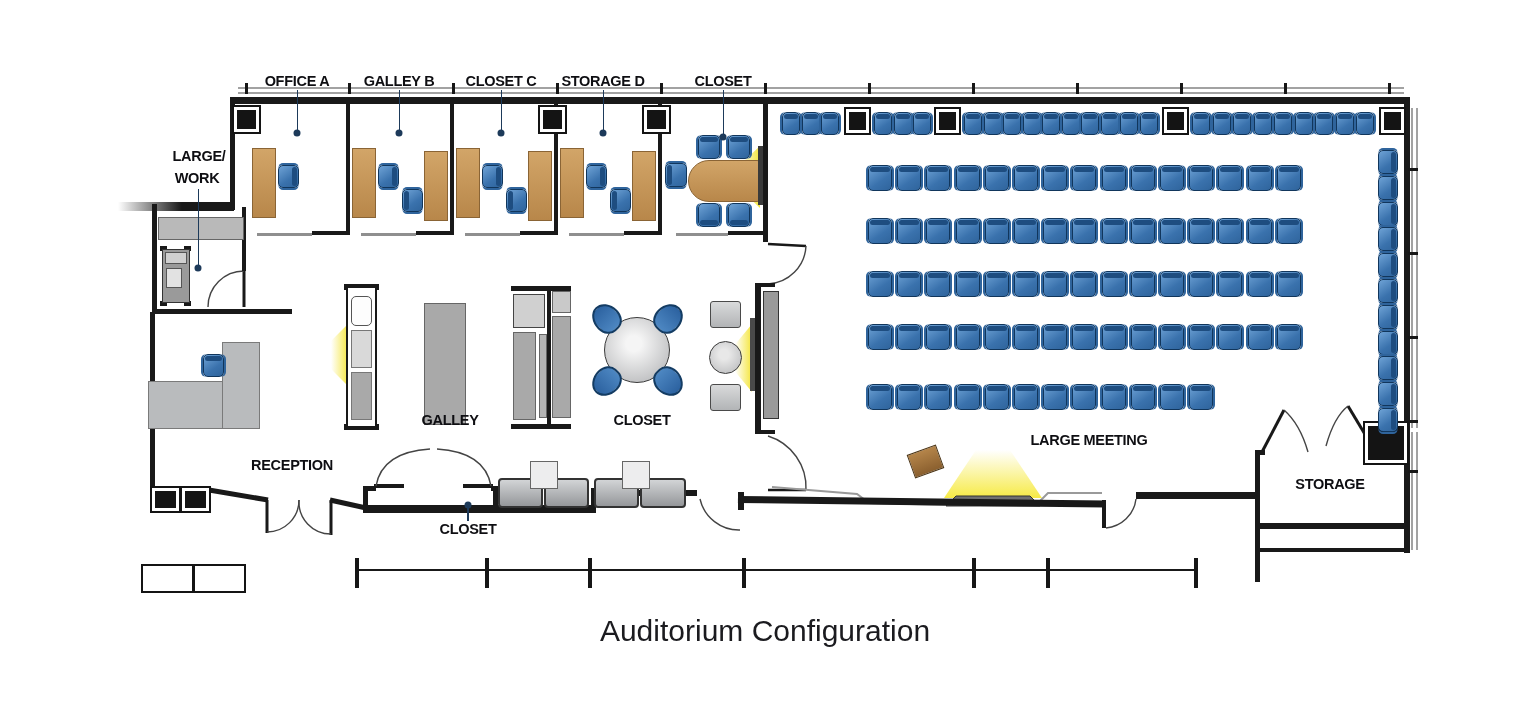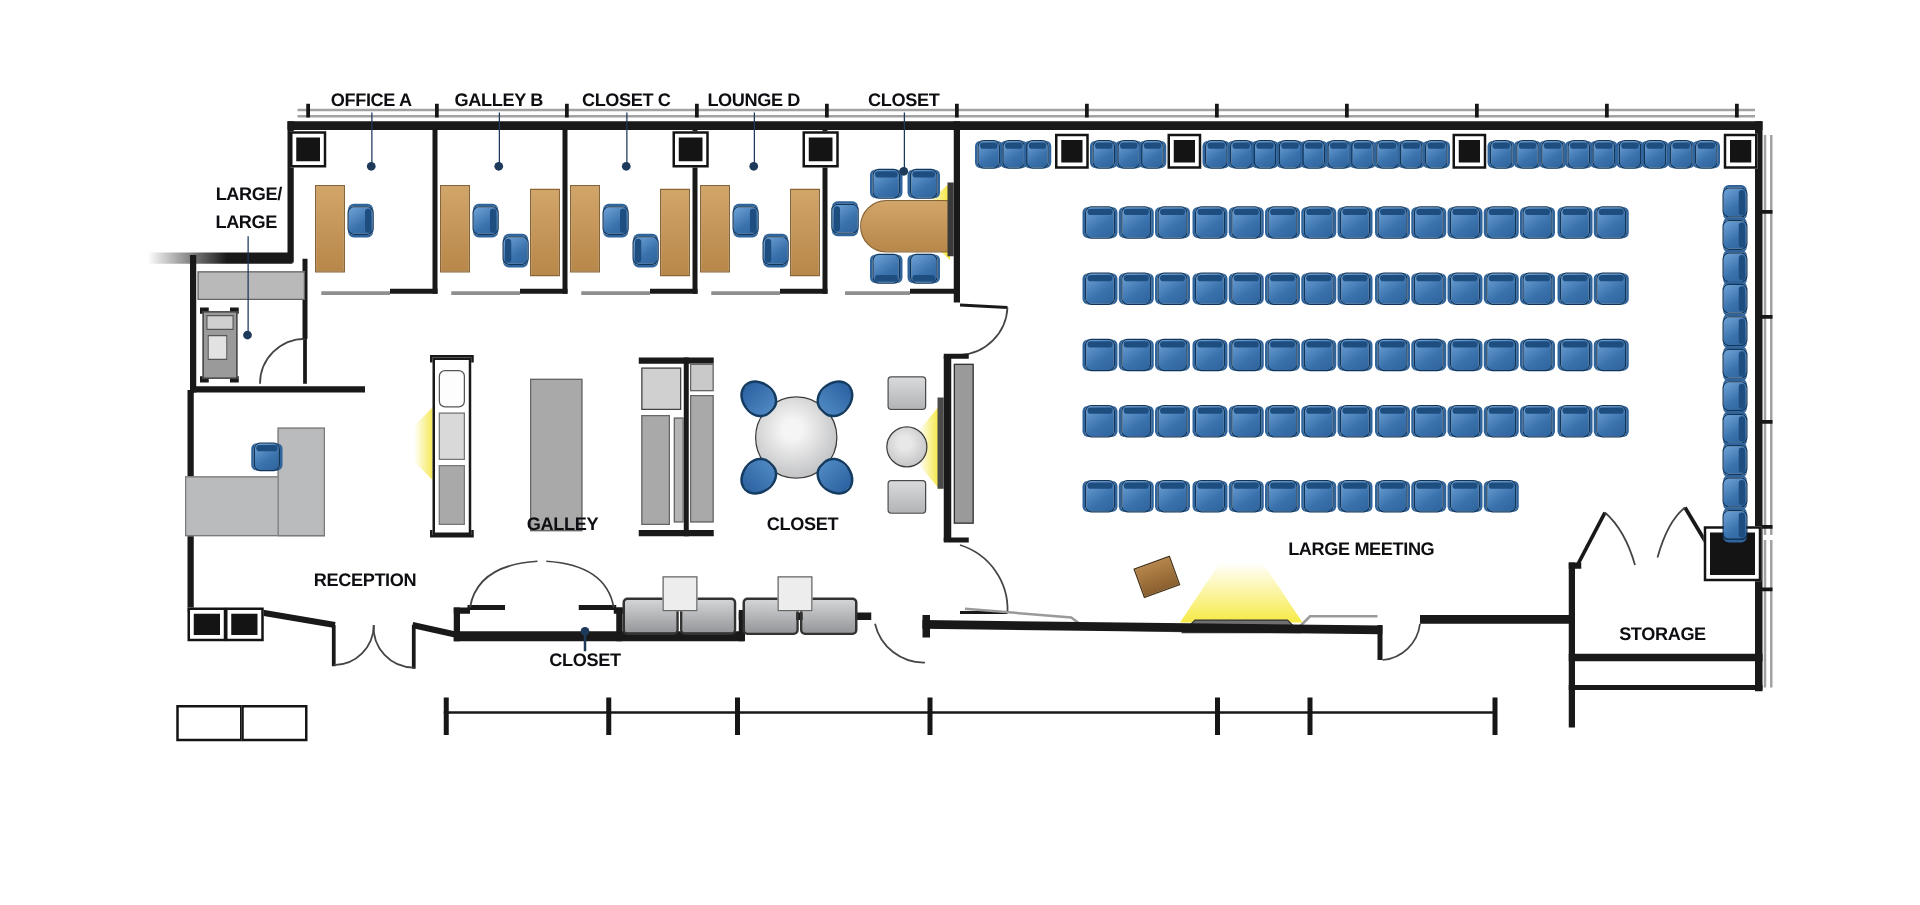--- a/index.html
+++ b/index.html
@@ -204,50 +204,51 @@
   <div class="bench" style="left:594px;top:478px;width:45px;height:30px"></div>
   <div class="bench" style="left:640px;top:478px;width:46px;height:30px"></div>
   <div class="btable" style="left:530px;top:461px;width:28px;height:28px"></div>
   <div class="btable" style="left:622px;top:461px;width:28px;height:28px"></div>
 
   <div class="desk" style="left:910px;top:449px;width:31px;height:25px;transform:rotate(-20deg);background:linear-gradient(#b5854a,#8a5f2e);border:1.5px solid #4a3314;z-index:4"></div>
 
   <div class="label" style="left:297px;top:73px">OFFICE A</div>
   <div class="label" style="left:399px;top:73px">GALLEY B</div>
   <div class="label" style="left:501px;top:73px">CLOSET C</div>
-  <div class="label" style="left:603px;top:73px">LOUNGE D</div>
+  <div class="label" style="left:603px;top:73px">STORAGE D</div>
   <div class="label" style="left:723px;top:73px">CLOSET</div>
   <div class="label" style="left:199px;top:148px">LARGE/</div>
-  <div class="label" style="left:197px;top:170px">LARGE</div>
+  <div class="label" style="left:197px;top:170px">WORK</div>
   <div class="label" style="left:292px;top:457px">RECEPTION</div>
   <div class="label" style="left:450px;top:412px">GALLEY</div>
   <div class="label" style="left:642px;top:412px">CLOSET</div>
   <div class="label" style="left:468px;top:521px">CLOSET</div>
   <div class="label" style="left:1089px;top:432px">LARGE MEETING</div>
-  <div class="label" style="left:1330px;top:500px">STORAGE</div>
+  <div class="label" style="left:1330px;top:476px">STORAGE</div>
 
   <div class="leader" style="left:296.5px;top:90px;height:41px"></div>
   <div class="leader" style="left:398.5px;top:90px;height:41px"></div>
   <div class="leader" style="left:500.5px;top:90px;height:41px"></div>
   <div class="leader" style="left:602.5px;top:90px;height:41px"></div>
   <div class="leader" style="left:722.5px;top:90px;height:45px"></div>
   <div class="leader" style="left:197.5px;top:189px;height:77px"></div>
   <div class="leader" style="left:467px;top:507px;height:14px"></div>
   <div class="dot" style="left:297px;top:133px"></div>
   <div class="dot" style="left:399px;top:133px"></div>
   <div class="dot" style="left:501px;top:133px"></div>
   <div class="dot" style="left:603px;top:133px"></div>
   <div class="dot" style="left:723px;top:137px"></div>
   <div class="dot" style="left:198px;top:268px"></div>
   <div class="dot" style="left:467.5px;top:505px"></div>
 
   <div class="colbox hollow" style="left:141px;top:564px;width:53px;height:29px"></div>
   <div class="colbox hollow" style="left:193px;top:564px;width:53px;height:29px"></div>
   <div class="wall" style="left:355px;top:569px;width:841px;height:2px"></div>
 
+  <div id="title">Auditorium Configuration</div>
 <div class="chair down" style="left: 782px; top: 112px; width: 18px; height: 23px;"></div>
     <div class="chair down" style="left: 801.5px; top: 112px; width: 18px; height: 23px;"></div>
     <div class="chair down" style="left: 821px; top: 112px; width: 18px; height: 23px;"></div>
     <div class="chair down" style="left: 874px; top: 112px; width: 18px; height: 23px;"></div>
     <div class="chair down" style="left: 893.5px; top: 112px; width: 18px; height: 23px;"></div>
     <div class="chair down" style="left: 913px; top: 112px; width: 18px; height: 23px;"></div>
     <div class="chair down" style="left: 964px; top: 112px; width: 18px; height: 23px;"></div>
     <div class="chair down" style="left: 983.5px; top: 112px; width: 18px; height: 23px;"></div>
     <div class="chair down" style="left: 1003px; top: 112px; width: 18px; height: 23px;"></div>
     <div class="chair down" style="left: 1022.5px; top: 112px; width: 18px; height: 23px;"></div>

